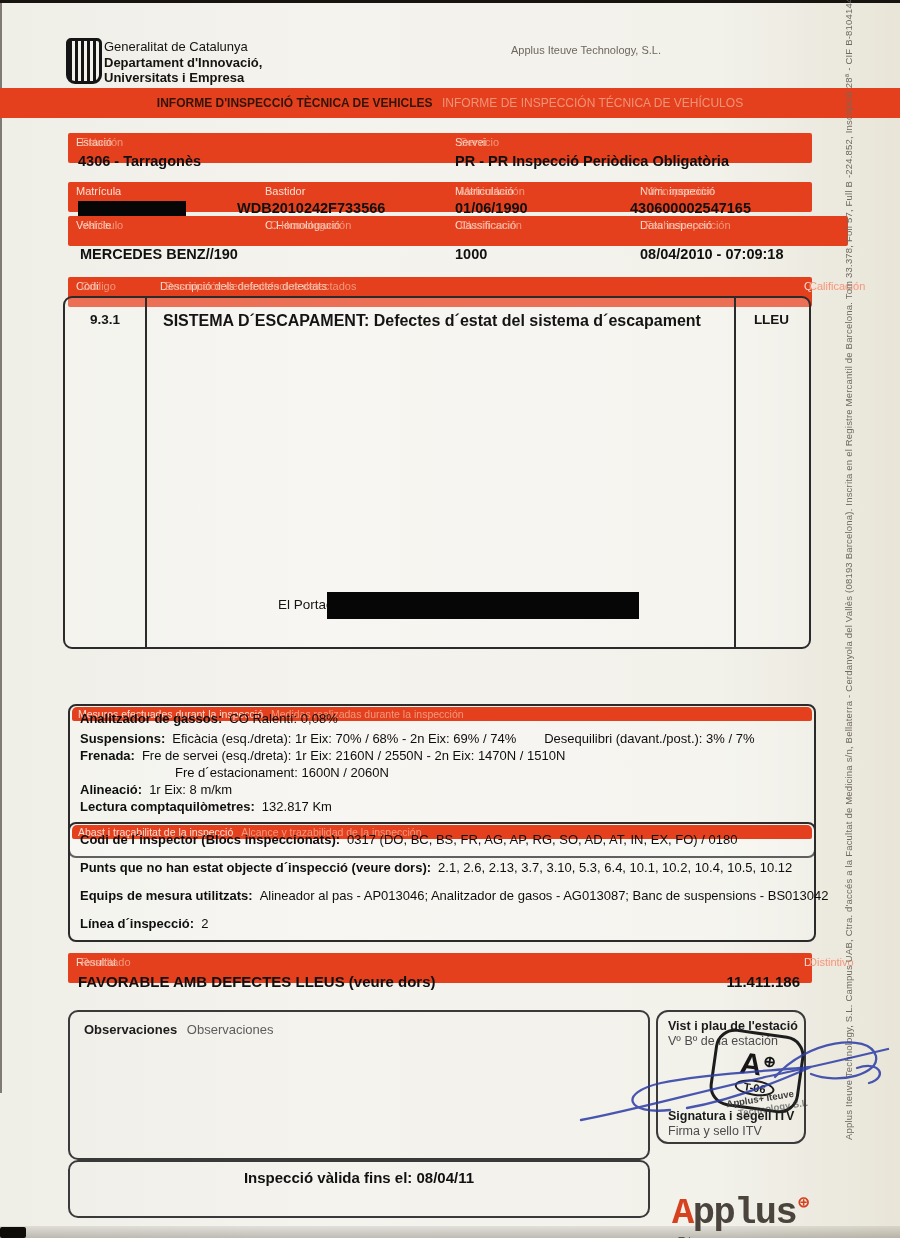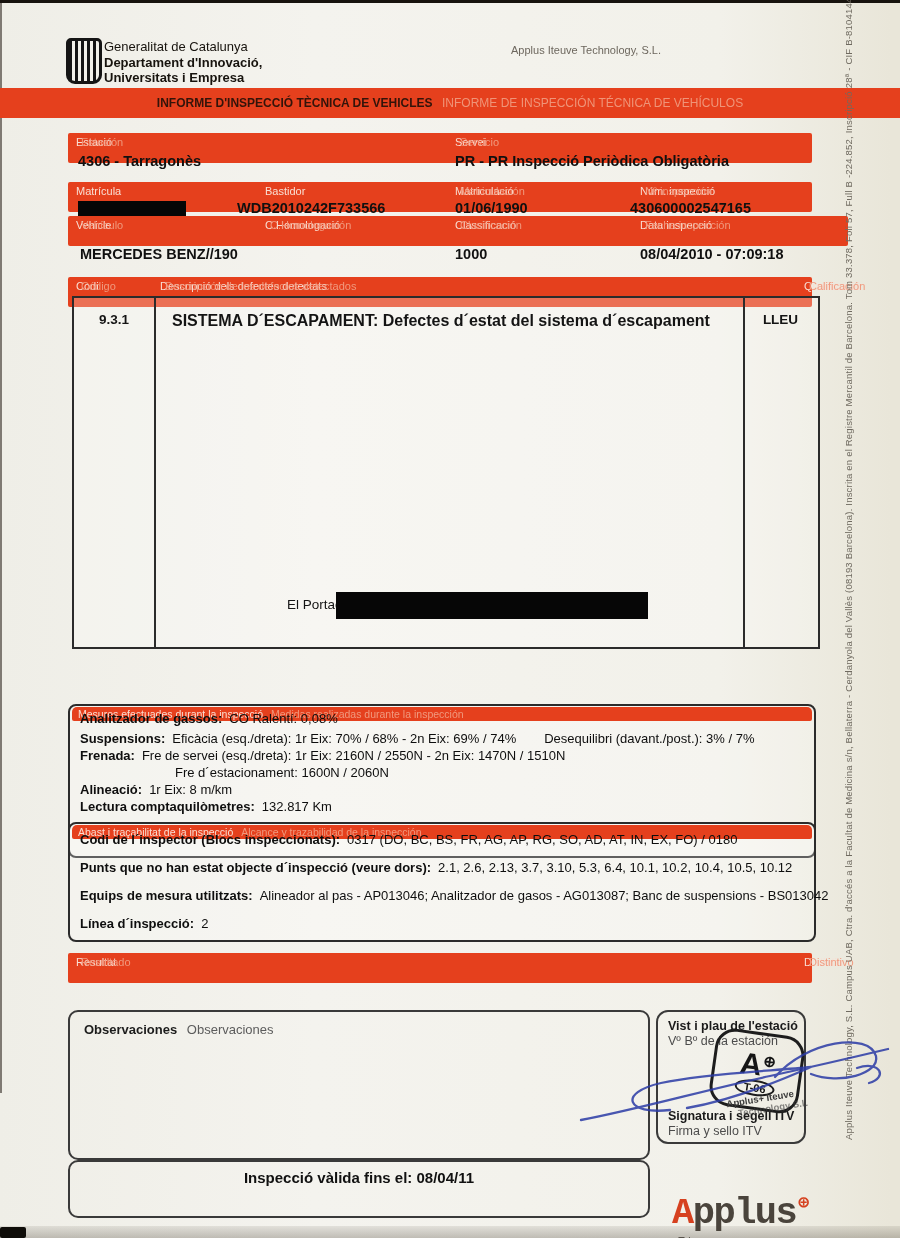--- a/index.html
+++ b/index.html
@@ -25,21 +25,21 @@
   
   .bar{left:68px;width:744px;height:30px;background:#e5401d;border-radius:2px;font-size:11px;line-height:19px;}
   .bar span{position:absolute;white-space:nowrap;}
   .lca{color:#f9ded3;}
   .les{color:#f0997e;margin-left:5px;}
   .c0{left:8px;} .c1{left:197px;} .c2{left:387px;} .c3{left:572px;}
   .vals{left:68px;width:744px;height:24px;font-weight:bold;font-size:14.5px;color:#101010;}
   .vals span{position:absolute;white-space:nowrap;}
   .redact{background:#060606;}
   
-  #defects-box{left:72px;top:296px;width:744px;height:349px;border:2px solid #2b2b2b;border-radius:0;background:rgba(255,255,255,.25);}
+  #defects-box{left:63px;top:296px;width:744px;height:349px;border:2px solid #2b2b2b;border-radius:9px;background:rgba(255,255,255,.25);}
   .vline{position:absolute;top:0;bottom:0;width:2px;background:#2b2b2b;}
   #defects-box .code{left:0;top:14px;width:80px;text-align:center;font-weight:bold;font-size:13.5px;}
   #defects-box .desc{left:98px;top:14px;font-weight:bold;font-size:16px;white-space:nowrap;}
   #defects-box .qual{left:671px;top:14px;width:71px;text-align:center;font-weight:bold;font-size:13.5px;}
   
   .fbox{left:68px;width:744px;border:2px solid #2b2b2b;border-radius:8px;background:rgba(255,255,255,.25);}
   .fbox .inbar{position:absolute;left:2px;right:2px;top:1px;height:14px;background:#e5401d;border-radius:5px 5px 2px 2px;
     font-size:10.5px;line-height:14px;padding-left:6px;white-space:nowrap;z-index:1;}
   .fbox .line{position:absolute;left:10px;right:8px;font-size:13px;color:#0e0e0e;white-space:nowrap;z-index:2;}
   .fbox .line b{margin-right:7px;}
@@ -213,20 +213,24 @@
   <div class="abs bar" style="top:953px;">
     <span class="c0">
         <span class="lca">Resultat</span>
         <span class="les">Resultado</span>
       </span>
     <span style="right:8px;">
         <span class="lca">Distintiu</span>
         <span class="les">Distintivo</span>
       </span>
   </div>
+  <div class="abs vals" id="result-vals" style="top:973px;font-size:15px;">
+    <span class="rv">FAVORABLE AMB DEFECTES LLEUS (veure dors)</span>
+    <span class="dv">11.411.186</span>
+  </div>
 
   <div class="abs" id="obs-box">
     <div class="lbl">
       <span class="a">Observaciones</span>
       <span class="b2">Observaciones</span>
     </div>
   </div>
 
   <div class="abs" id="approval-box">
     <div class="t">

